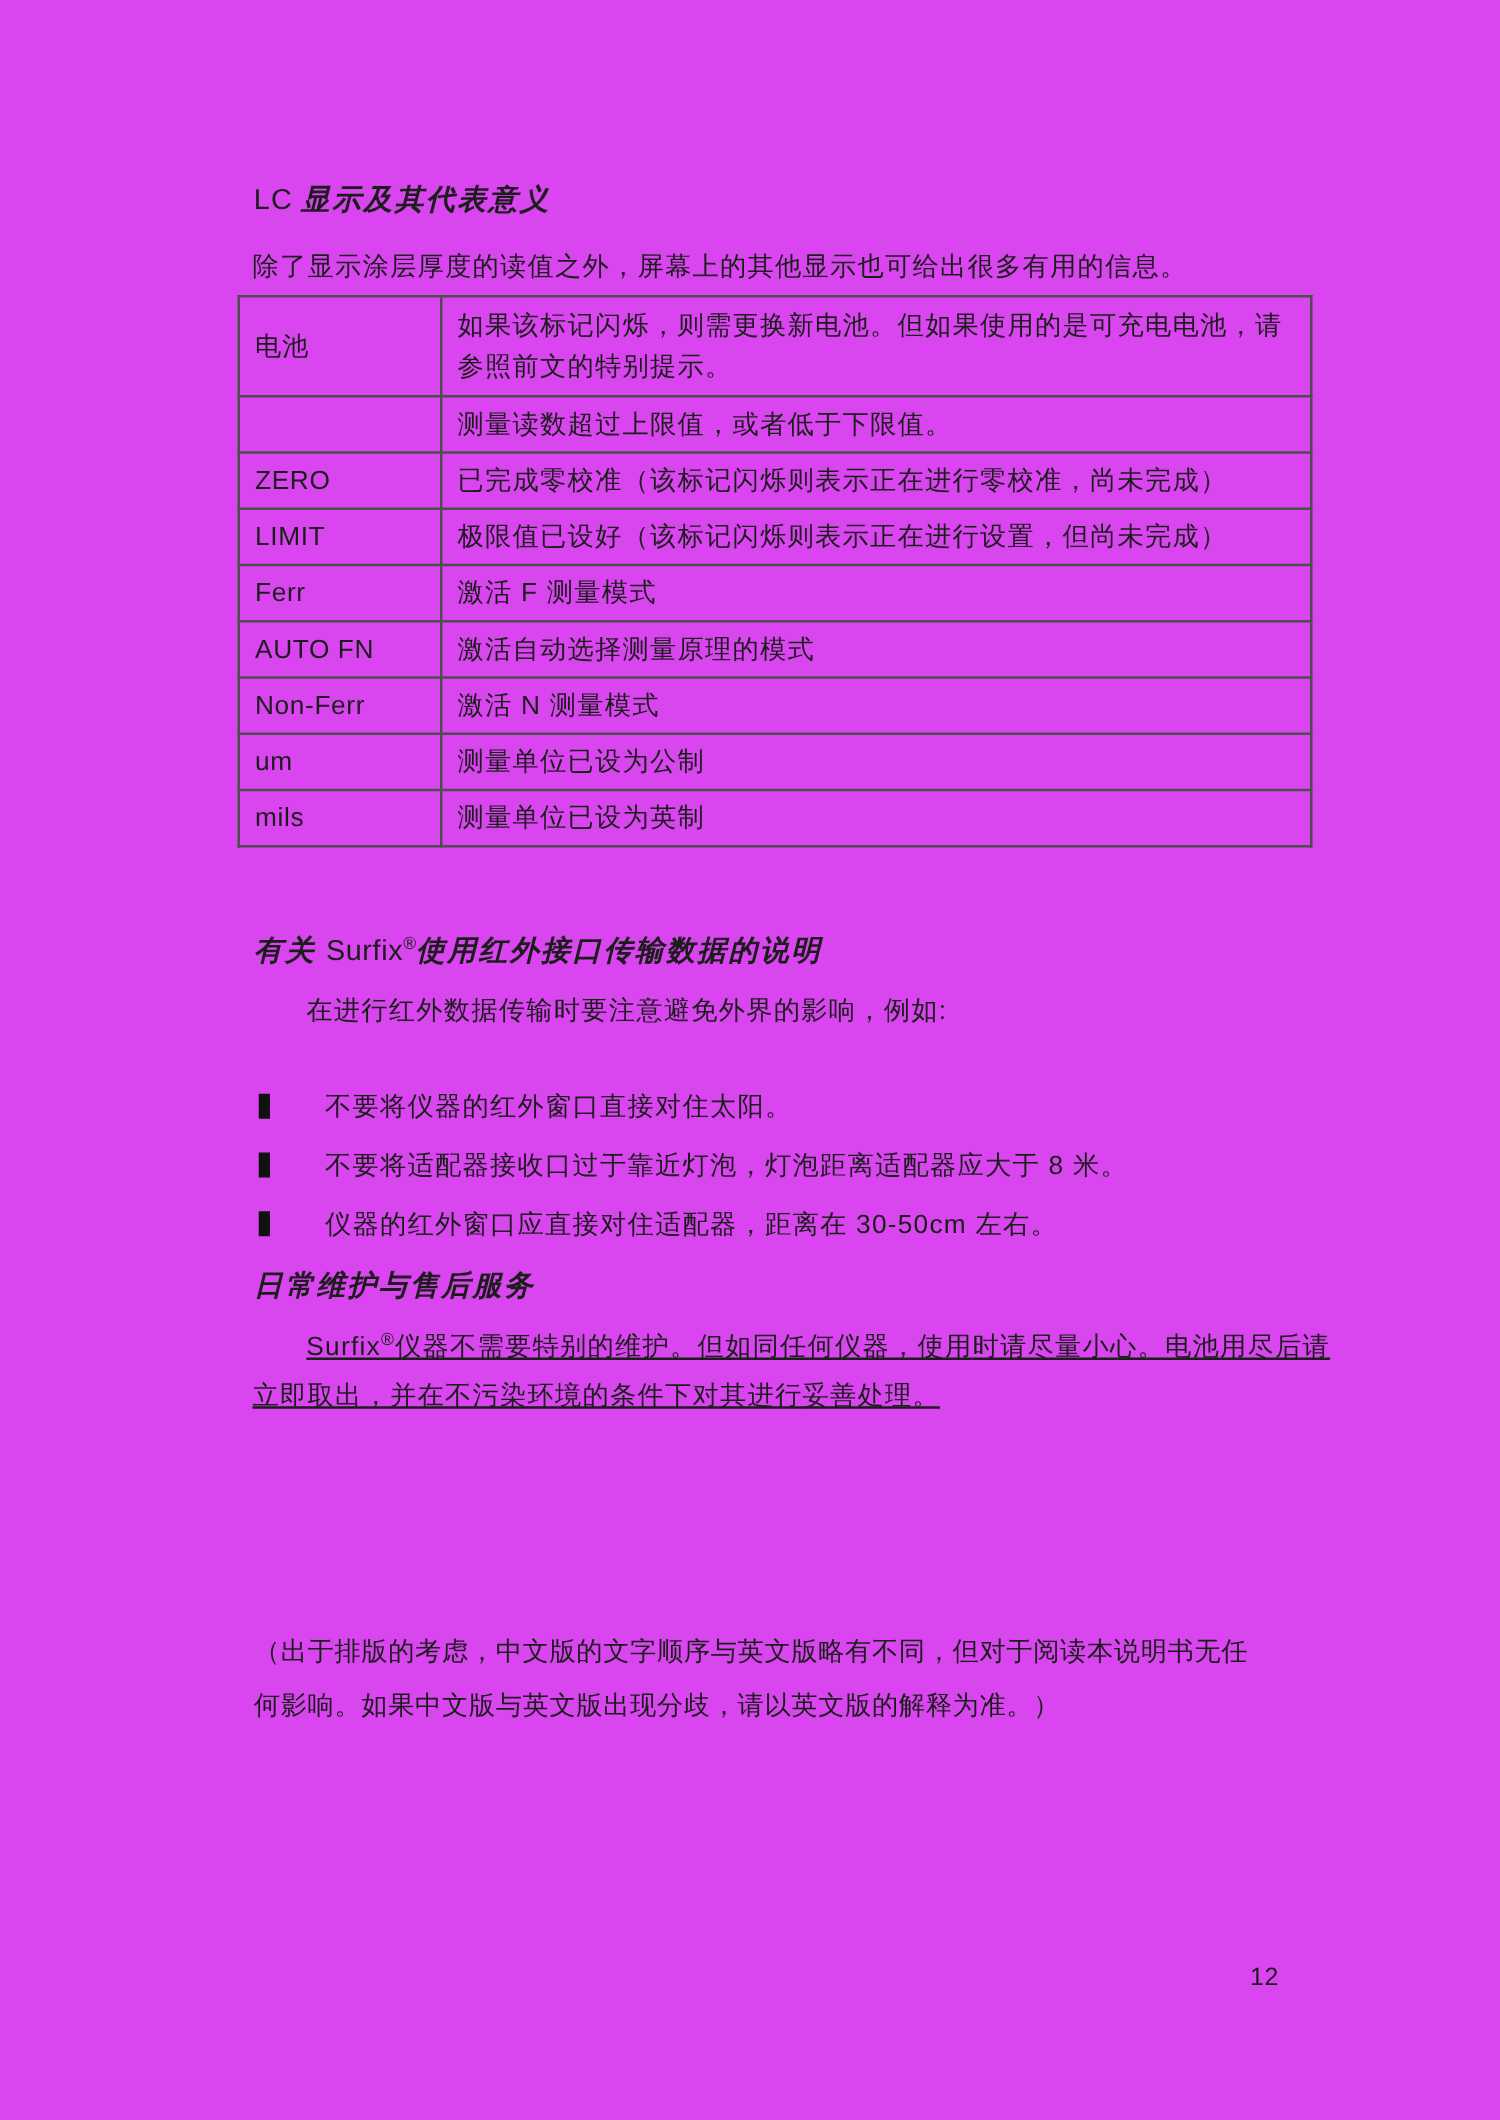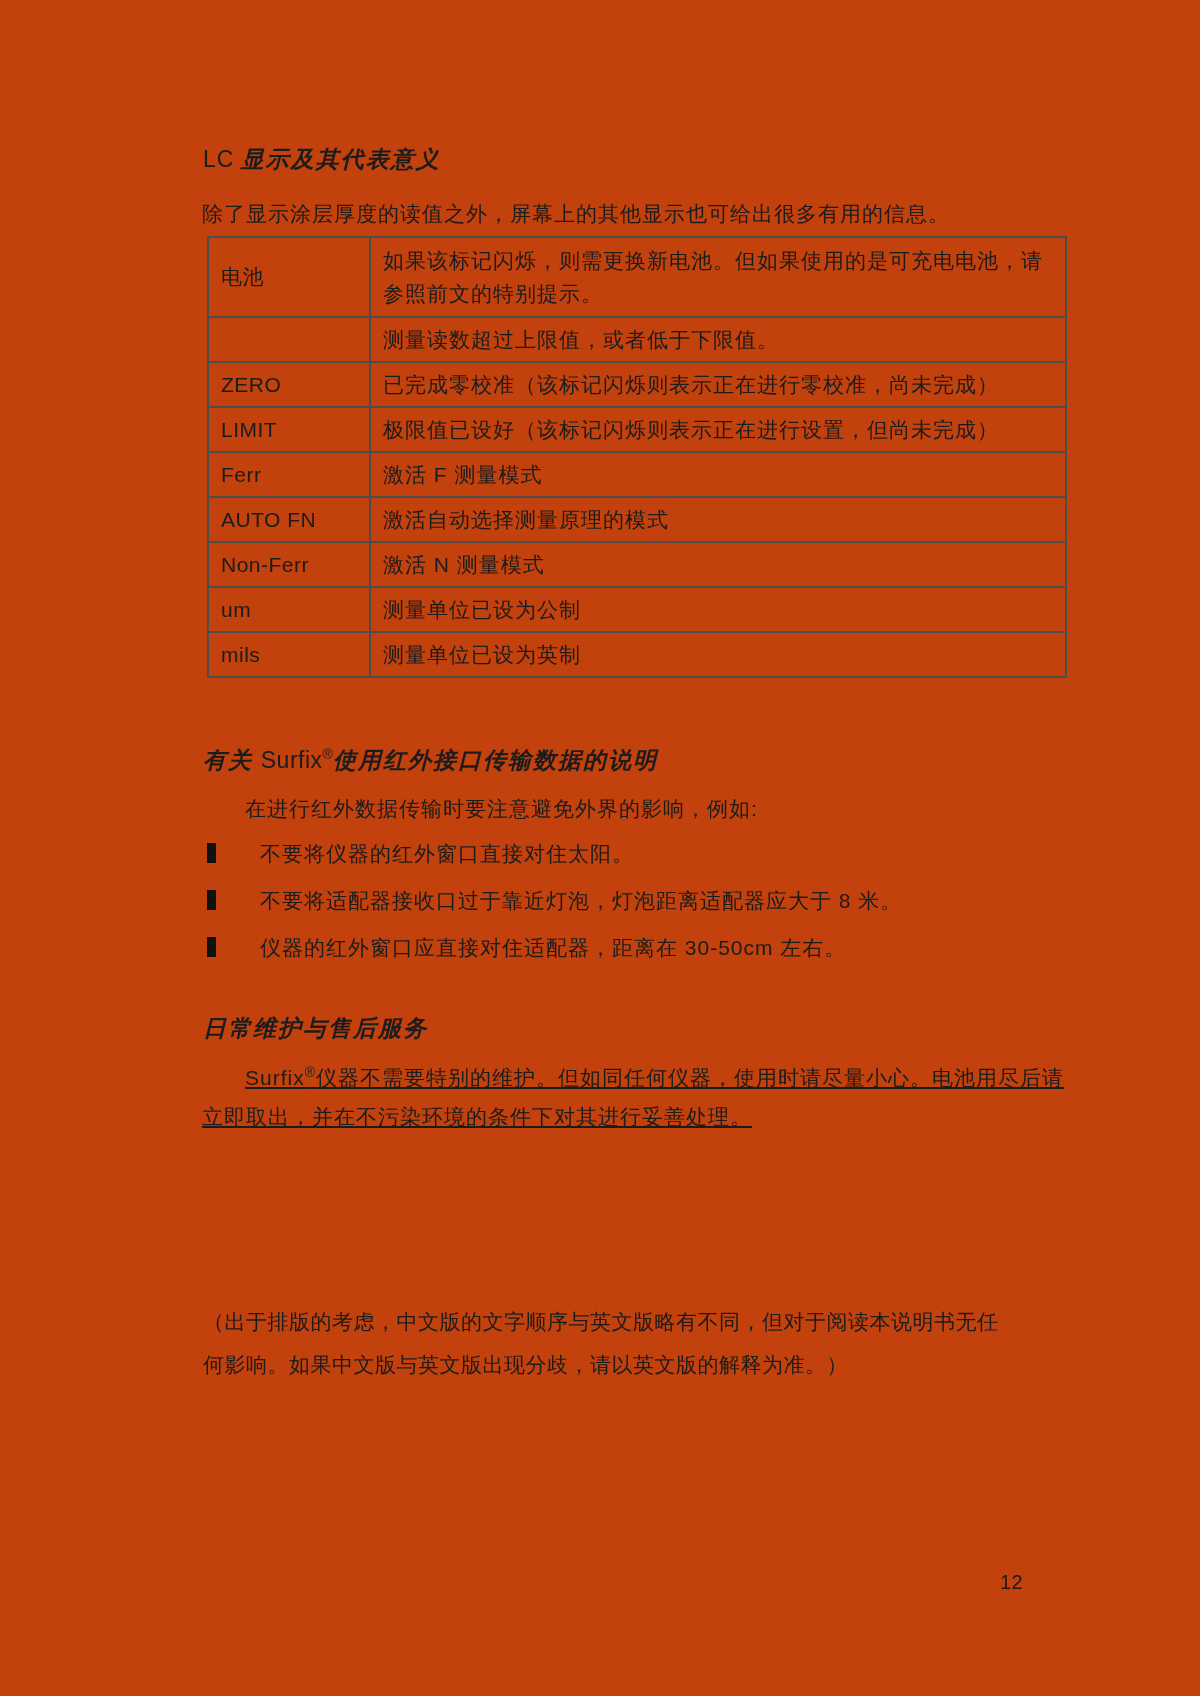--- a/index.html
+++ b/index.html
@@ -5,21 +5,21 @@
   html, body {
     margin: 0;
     padding: 0;
     background: #e8e8e8;
   }
   .page {
     position: relative;
     width: 1200px;
     height: 1696px;
     margin: 0 auto;
-    background: #c2410c;
+    background: #d946ef;
     color: #1c1c1c;
     font-family: "Liberation Sans", "DejaVu Sans", sans-serif;
     overflow: hidden;
   }
   .abs { position: absolute; }
 
   
   .doc-title {
     top: 144px; left: 203px;
     font-size: 23px;
@@ -62,21 +62,21 @@
     line-height: 30px;
     margin: 0;
   }
   .indent { text-indent: 2.05em; }
 
   
   .intro { top: 199px; left: 202px; width: 880px; }
 
   
   .lcd-table {
-    top: 236px; left: 207px;
+    top: 236px; left: 190px;
     width: 860px;
     border-collapse: collapse;
     table-layout: fixed;
   }
   .lcd-table td {
     border: 2px solid #4d4d4d;
     padding: 5px 10px 5px 12px;
     font-size: 21px;
     vertical-align: middle;
   }
@@ -88,21 +88,21 @@
   .lcd-table td.desc-cell {
     letter-spacing: 1px;
     line-height: 33px;
   }
   .lcd-table tr { height: 40px; }
   .lcd-table tr.tall-row { height: 80px; }
 
   
   .ir-heading { top: 745px; left: 203px; }
   .ir-lead    { top: 794px; left: 202px; width: 880px; }
-  .bullet-list { top: 840px; left: 207px; width: 875px; }
+  .bullet-list { top: 872px; left: 207px; width: 875px; }
   .bullet-item {
     display: flex;
     align-items: flex-start;
     margin-bottom: 19px;
     font-size: 21px;
     letter-spacing: 1px;
     line-height: 28px;
   }
   .bullet-marker {
     flex: 0 0 auto;

